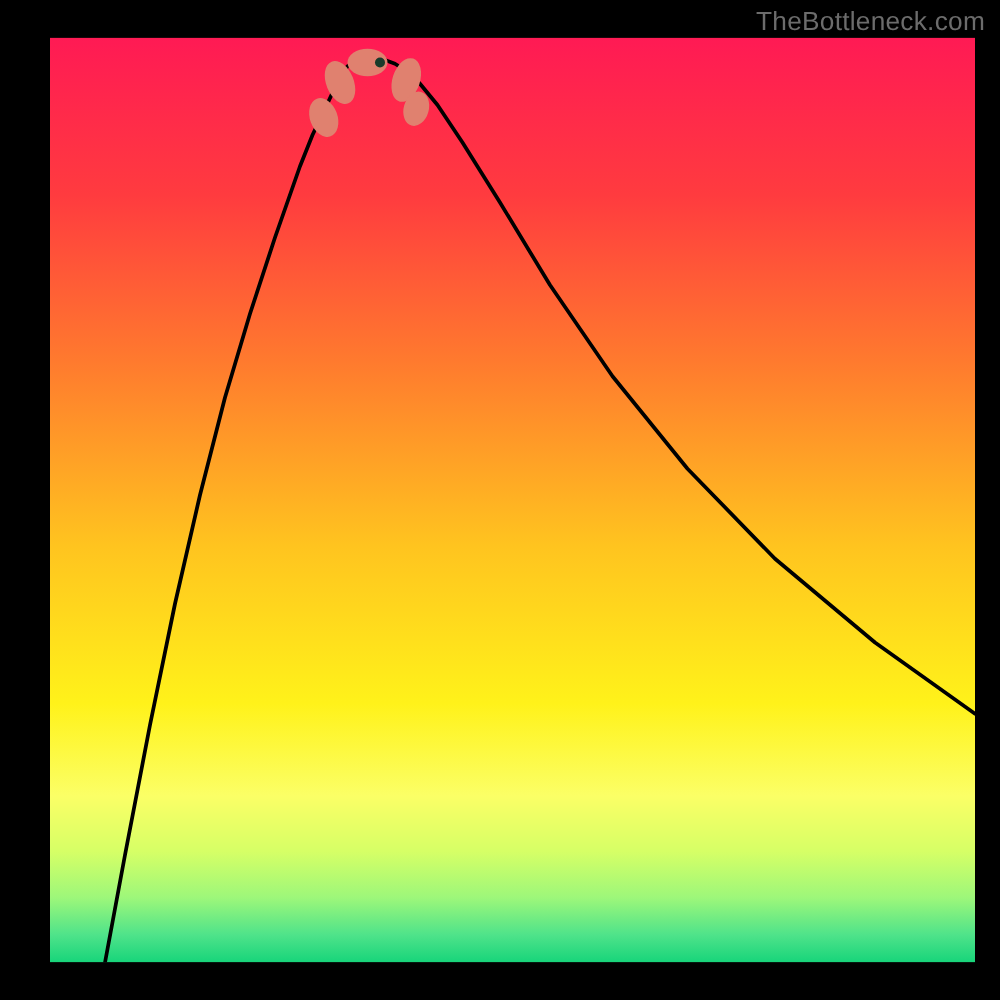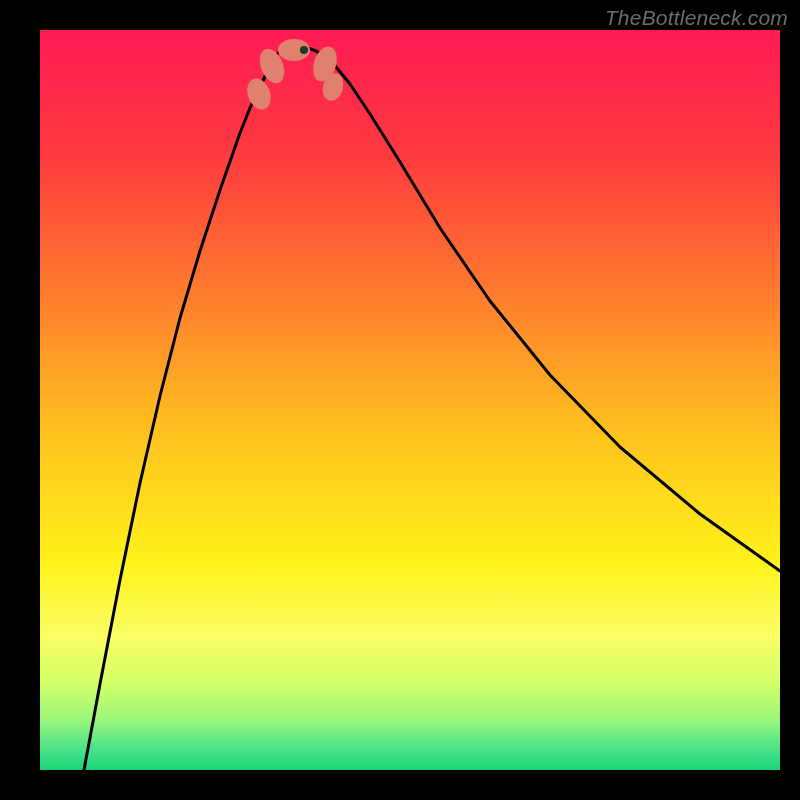--- a/index.html
+++ b/index.html
@@ -10,21 +10,20 @@
     overflow: hidden;
     background: #000;
     font-family: Arial, Helvetica, sans-serif;
   }
   .frame {
     position: absolute;
     left: 0; top: 0;
     width: 800px;
     height: 800px;
     background: #000;
-    font-style: italic;
   }
   .plot-area {
     position: absolute;
     left: 40px;
     top: 30px;
     width: 740px;
     height: 740px;
     overflow: hidden;
   }
   .watermark {

